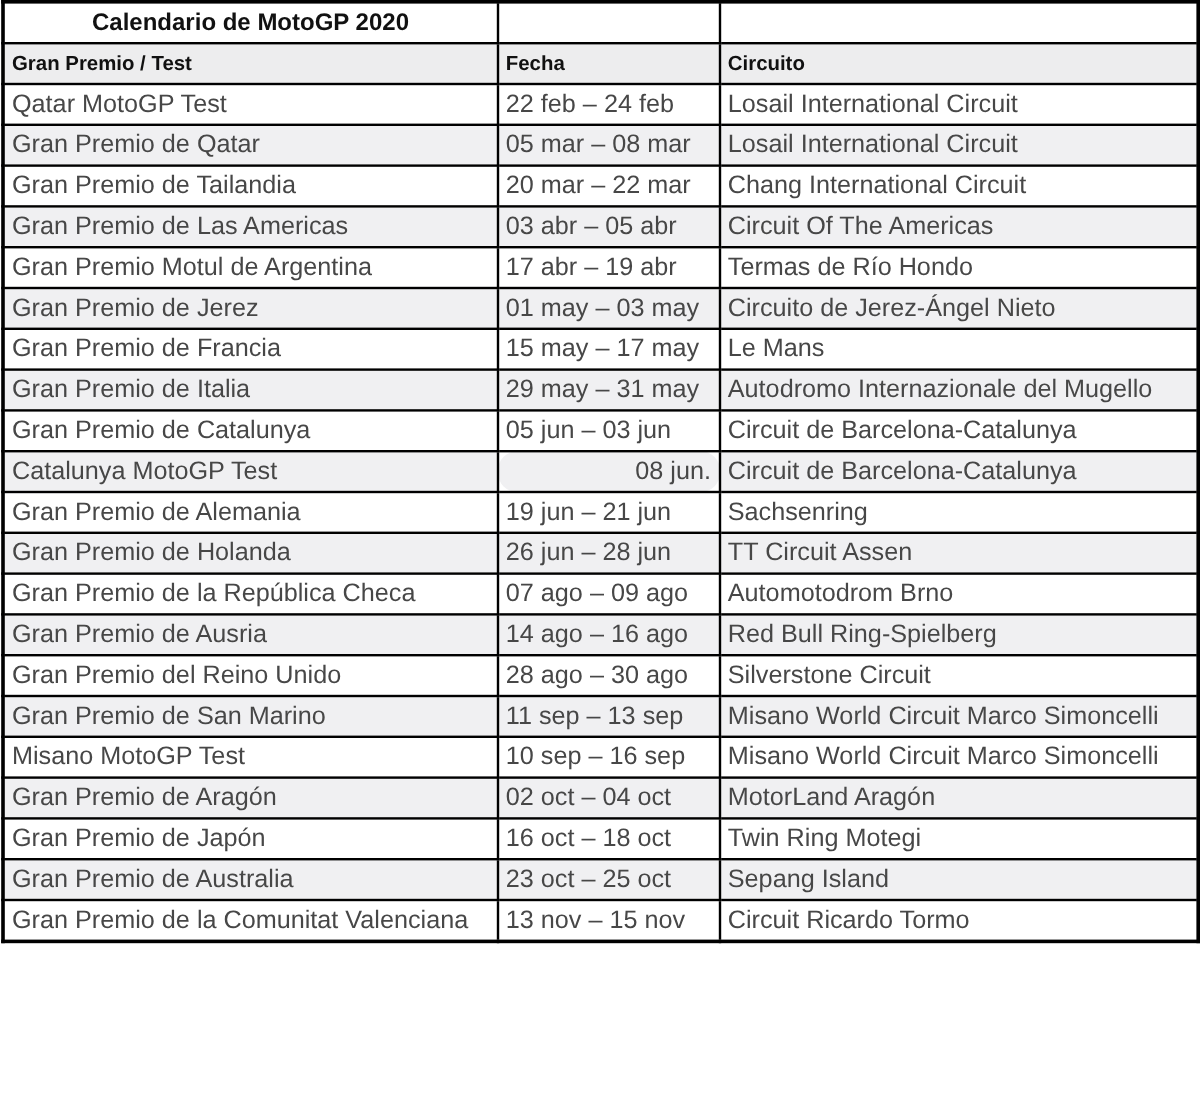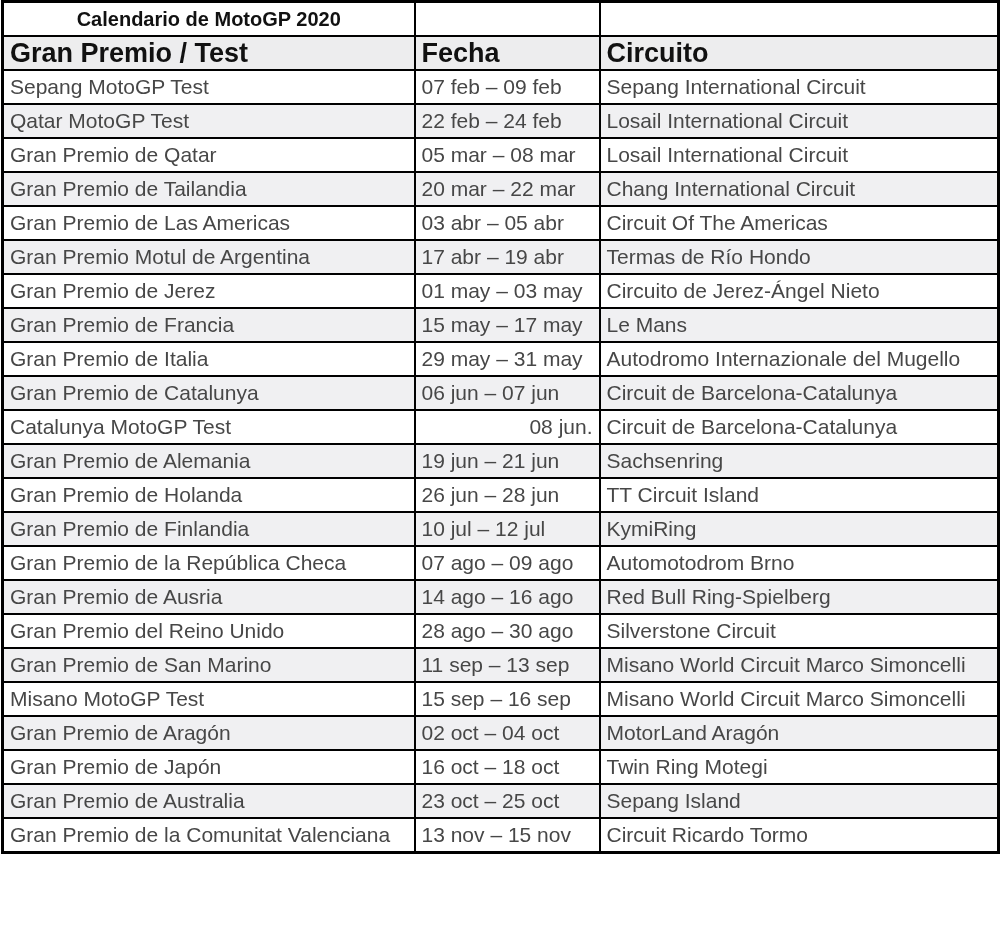--- a/index.html
+++ b/index.html
@@ -50,21 +50,21 @@
   }
   td.title-cell {
     font-weight: bold;
     font-size: 20px;
     text-align: center;
   }
   tr.header-row th {
     background: var(--header-bg);
     color: var(--heading-text);
     font-weight: bold;
-    font-size: 27px;
+    font-size: 17px;
   }
   tbody.data-rows td {
     color: var(--text);
     background: var(--row-bg);
   }
   tbody.data-rows tr:nth-child(even) td {
     background: var(--row-alt-bg);
   }
 </style>
 </head>
@@ -84,25 +84,20 @@
         <td></td>
       </tr>
       <tr class="header-row">
         <th>Gran Premio / Test</th>
         <th>Fecha</th>
         <th>Circuito</th>
       </tr>
     </thead>
     <tbody class="data-rows" data-rows="">
         <tr>
-          <td>Sepang MotoGP Test</td>
-          <td>07 feb – 09 feb</td>
-          <td>Sepang International Circuit</td>
-        </tr>
-        <tr>
           <td>Qatar MotoGP Test</td>
           <td>22 feb – 24 feb</td>
           <td>Losail International Circuit</td>
         </tr>
         <tr>
           <td>Gran Premio de Qatar</td>
           <td>05 mar – 08 mar</td>
           <td>Losail International Circuit</td>
         </tr>
         <tr>
@@ -130,42 +125,37 @@
           <td>15 may – 17 may</td>
           <td>Le Mans</td>
         </tr>
         <tr>
           <td>Gran Premio de Italia</td>
           <td>29 may – 31 may</td>
           <td>Autodromo Internazionale del Mugello</td>
         </tr>
         <tr>
           <td>Gran Premio de Catalunya</td>
-          <td>06 jun – 07 jun</td>
+          <td>05 jun – 03 jun</td>
           <td>Circuit de Barcelona-Catalunya</td>
         </tr>
         <tr>
           <td>Catalunya MotoGP Test</td>
           <td style="text-align: right; border-radius: 16px;">08 jun.</td>
           <td>Circuit de Barcelona-Catalunya</td>
         </tr>
         <tr>
           <td>Gran Premio de Alemania</td>
           <td>19 jun – 21 jun</td>
           <td>Sachsenring</td>
         </tr>
         <tr>
           <td>Gran Premio de Holanda</td>
           <td>26 jun – 28 jun</td>
-          <td>TT Circuit Island</td>
-        </tr>
-        <tr>
-          <td>Gran Premio de Finlandia</td>
-          <td>10 jul – 12 jul</td>
-          <td>KymiRing</td>
+          <td>TT Circuit Assen</td>
         </tr>
         <tr>
           <td>Gran Premio de la República Checa</td>
           <td>07 ago – 09 ago</td>
           <td>Automotodrom Brno</td>
         </tr>
         <tr>
           <td>Gran Premio de Ausria</td>
           <td>14 ago – 16 ago</td>
           <td>Red Bull Ring-Spielberg</td>
@@ -175,21 +165,21 @@
           <td>28 ago – 30 ago</td>
           <td>Silverstone Circuit</td>
         </tr>
         <tr>
           <td>Gran Premio de San Marino</td>
           <td>11 sep – 13 sep</td>
           <td>Misano World Circuit Marco Simoncelli</td>
         </tr>
         <tr>
           <td>Misano MotoGP Test</td>
-          <td>15 sep – 16 sep</td>
+          <td>10 sep – 16 sep</td>
           <td>Misano World Circuit Marco Simoncelli</td>
         </tr>
         <tr>
           <td>Gran Premio de Aragón</td>
           <td>02 oct – 04 oct</td>
           <td>MotorLand Aragón</td>
         </tr>
         <tr>
           <td>Gran Premio de Japón</td>
           <td>16 oct – 18 oct</td>

